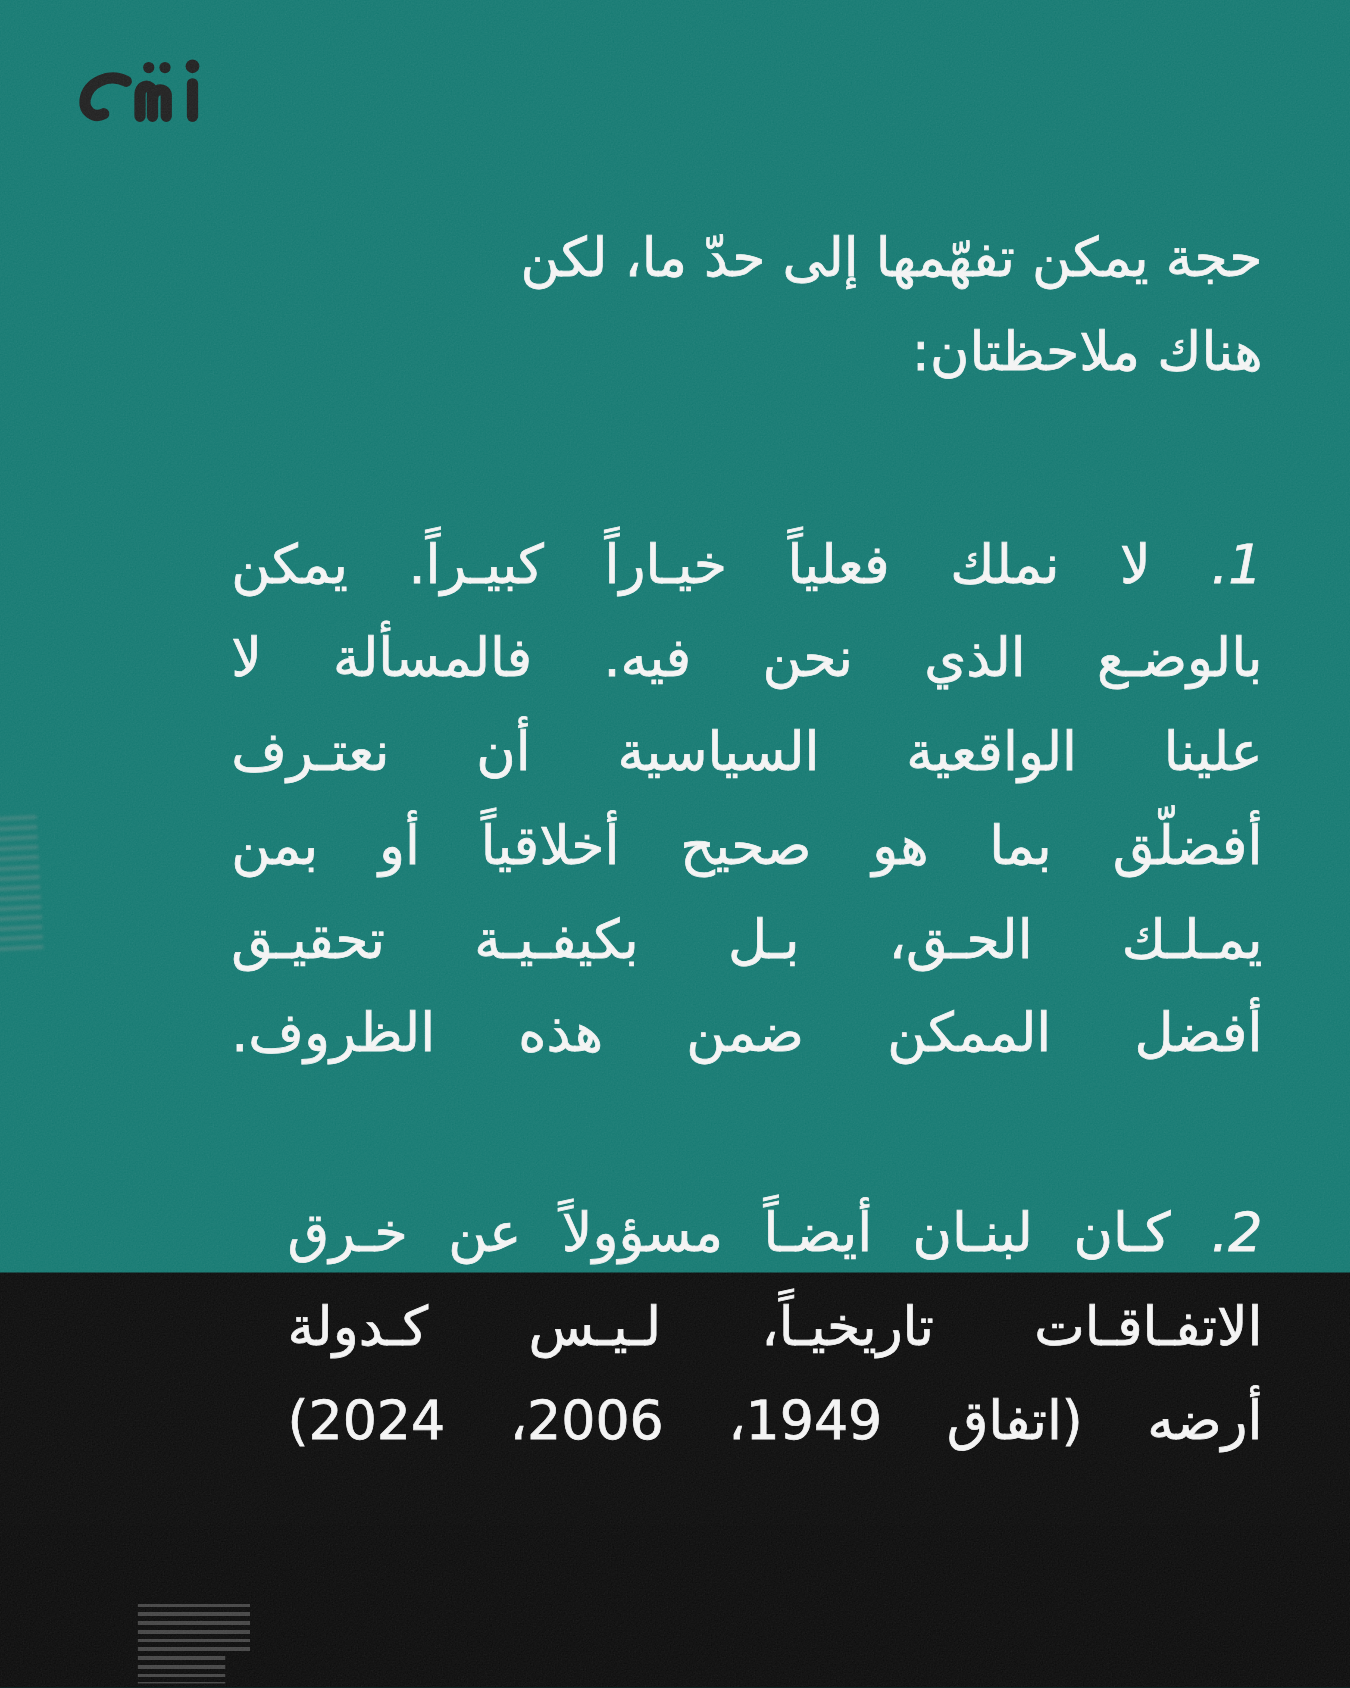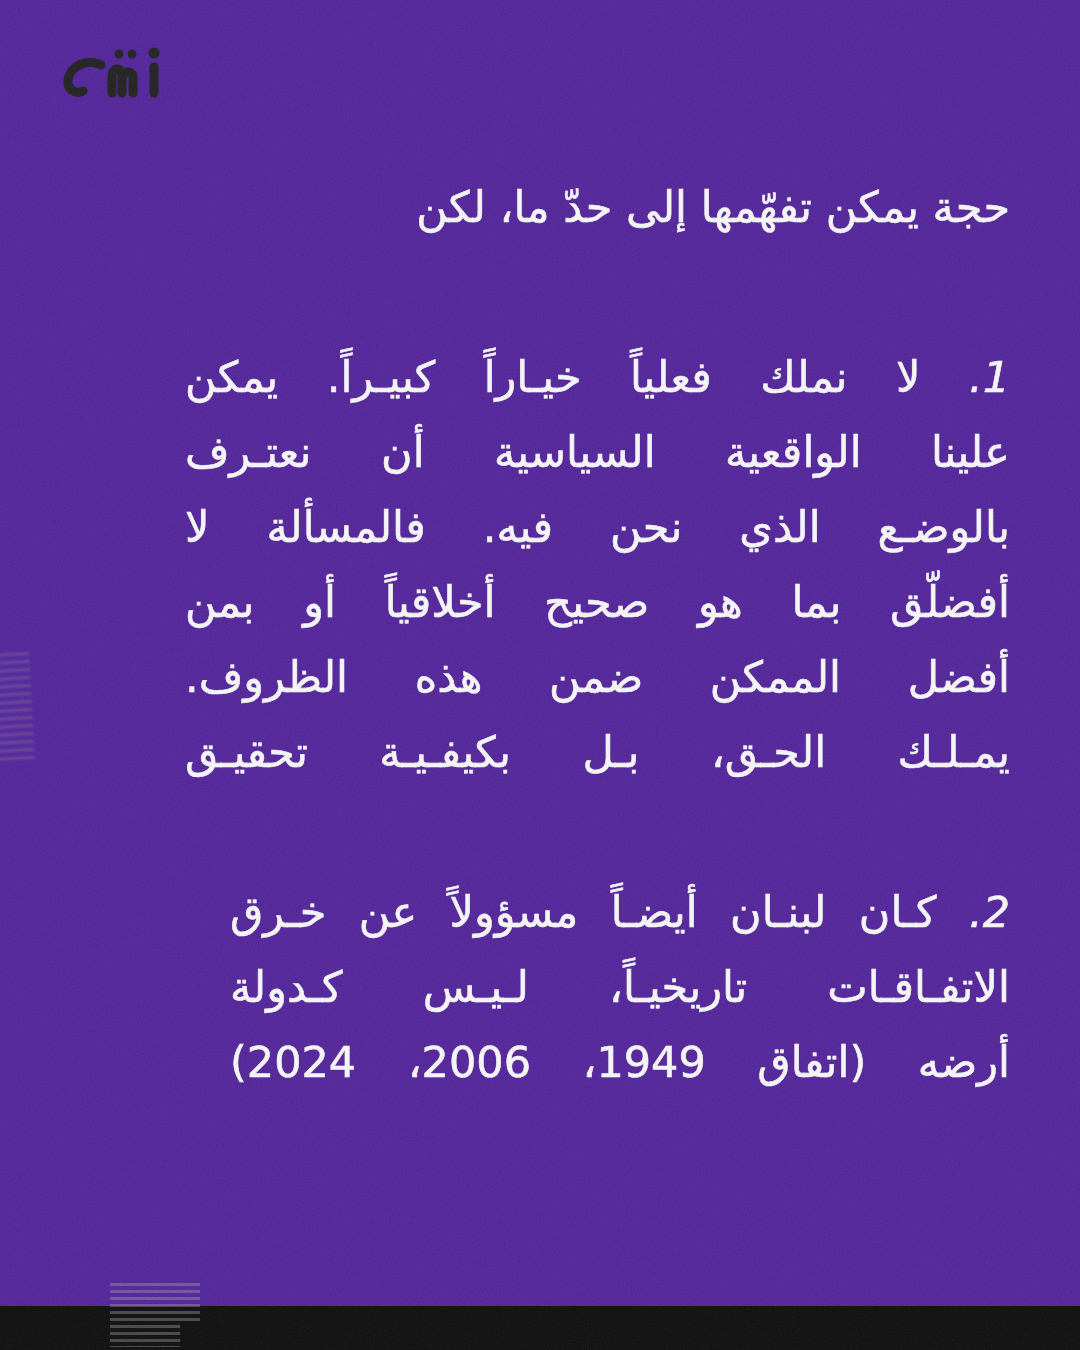--- a/index.html
+++ b/index.html
@@ -7,22 +7,22 @@
     padding: 0;
     width: 1080px;
     height: 1350px;
     background: #060606;
     overflow: hidden;
     font-family: "DejaVu Sans", sans-serif;
   }
   .page {
     position: relative;
     width: 1080px;
-    height: 1306px;
-    background: #4c1d95;
+    height: 1018px;
+    background: #0f766e;
   }
   
   .logo {
     position: absolute;
     left: 57px;
     top: 44px;
   }
   
   .content {
     position: absolute;
@@ -107,29 +107,30 @@
       <circle cx="62" cy="10" r="4.5"></circle>
       <circle cx="75" cy="10" r="4.5"></circle>
       <circle cx="97" cy="9" r="5.5"></circle>
     </g>
   </svg>
 
   <div class="content" lang="ar">
 
     <div class="heading">
       <div class="line">حجة يمكن تفهّمها إلى حدّ ما، لكن</div>
+      <div class="line">هناك ملاحظتان:</div>
     </div>
 
     <div class="item item-1">
       <div class="line"><span class="num">1.</span> <span>لا نملك فعلياً خيـاراً كبيـراً. يمكن</span></div>
+      <div class="line">بالوضـع الذي نحن فيه. فالمسألة لا</div>
       <div class="line">علينا الواقعية السياسية أن نعتـرف</div>
-      <div class="line">بالوضـع الذي نحن فيه. فالمسألة لا</div>
       <div class="line">أفضلّق بما هو صحيح أخلاقياً أو بمن</div>
+      <div class="line">يمـلـك الحـق، بـل بكيفـيـة تحقيـق</div>
       <div class="line">أفضل الممكن ضمن هذه الظروف.</div>
-      <div class="line">يمـلـك الحـق، بـل بكيفـيـة تحقيـق</div>
     </div>
 
     <div class="item item-2">
       <div class="line"><span class="num">2.</span> <span>كـان لبنـان أيضـاً مسؤولاً عن خـرق</span></div>
       <div class="line">الاتفـاقـات تاريخيـاً، لـيـس كـدولة</div>
       <div class="line">أرضه (اتفاق 1949، 2006، 2024)</div>
     </div>
 
   </div>
 

